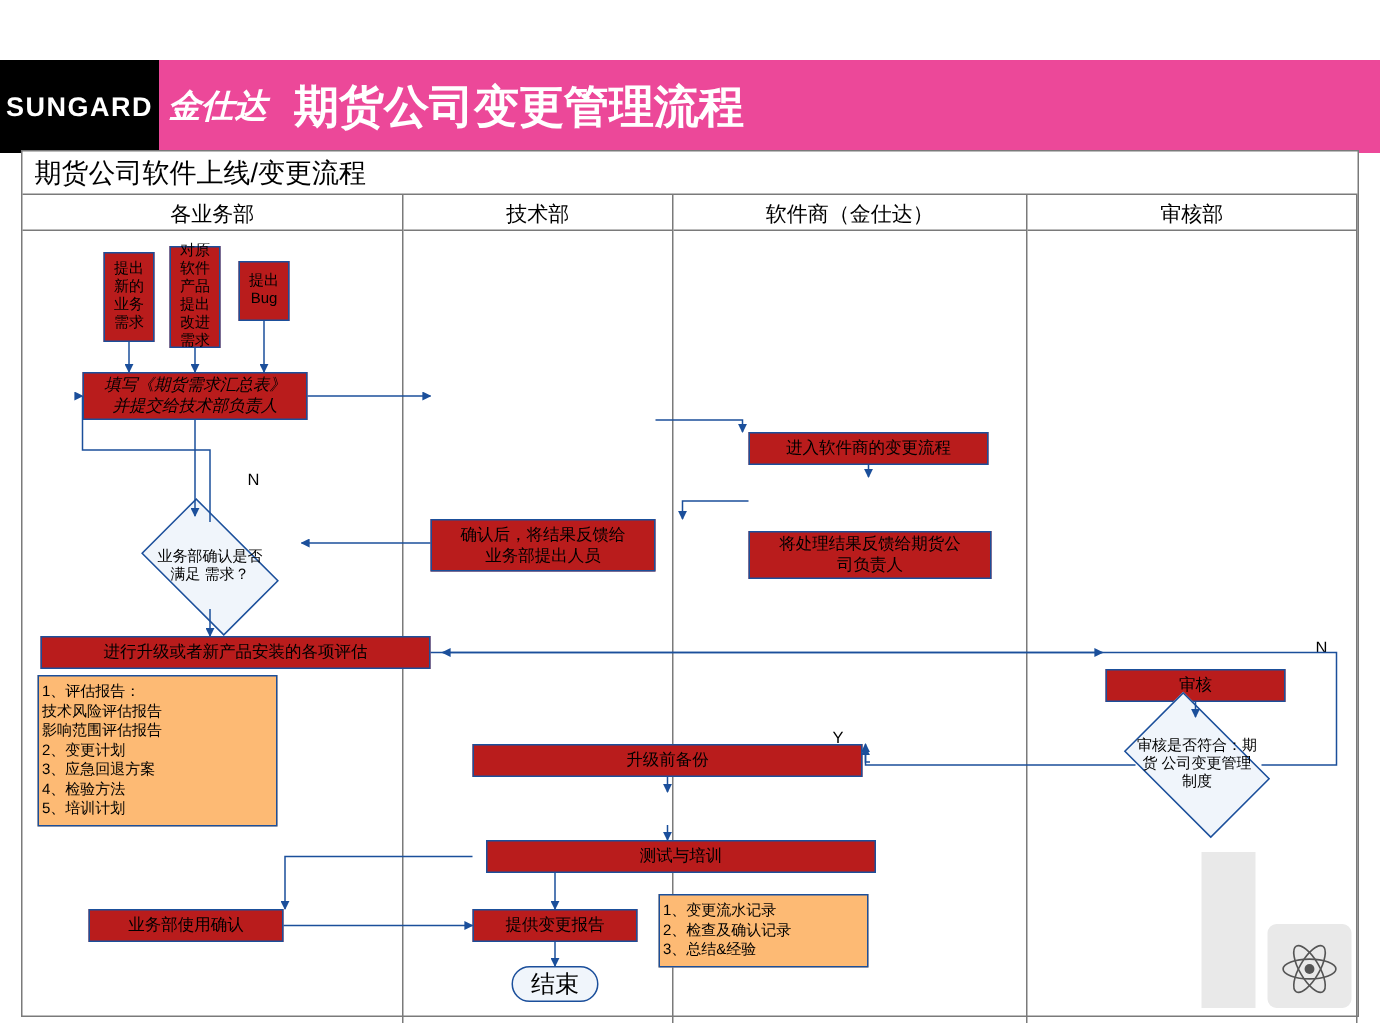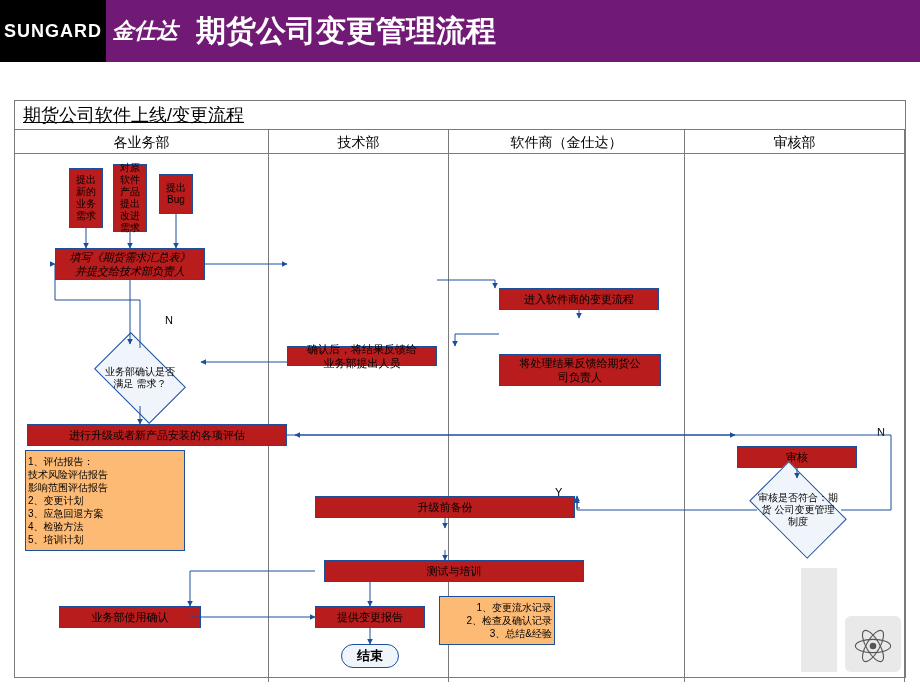--- a/index.html
+++ b/index.html
@@ -10,21 +10,22 @@
     background: #ffffff;
     overflow: hidden;
     position: relative;
   }
 
   
   .header {
     display: flex;
     align-items: stretch;
     height: 62px;
-    background: #701a75;
+    background: #ec4899;
+    margin-top: 40px;
   }
   .logo-box {
     width: 106px;
     background: #000;
     color: #fff;
     font-weight: bold;
     font-size: 18px;
     letter-spacing: 1px;
     display: flex;
     align-items: center;
@@ -56,21 +57,20 @@
     width: 892px;
     height: 578px;
     border: 1px solid #7a7a7a;
     background: #fff;
   }
   .diagram-title {
     font-size: 18px;
     padding: 2px 8px;
     border-bottom: 1px solid #7a7a7a;
     text-align: left;
-    text-decoration: underline;
   }
 
   
   .lanes {
     display: flex;
     position: relative;
     height: 552px;      
   }
   .lane {
     border-right: 1px solid #7a7a7a;
@@ -134,25 +134,24 @@
     text-align: left;
     padding: 4px 2px;
     white-space: pre-line;
   }
 
   .terminator {
     position: absolute;
     background: #f0f5fb;
     border: 1px solid #1b4f9b;
     border-radius: 14px;
-    font-size: 13px;
+    font-size: 16px;
     display: flex;
     align-items: center;
     justify-content: center;
-    font-weight: bold;
   }
 
   .label {
     position: absolute;
     font-size: 11px;
     background: transparent;
   }
 
   
   .deco-1 {
@@ -240,29 +239,29 @@
     <div class="n" style="left:12px;top:294px;width:260px;height:22px;">进行升级或者新产品安装的各项评估</div>
 
     <div class="note" style="left:10px;top:320px;width:160px;">1、评估报告：
 技术风险评估报告
 影响范围评估报告
 2、变更计划
 3、应急回退方案
 4、检验方法
 5、培训计划</div>
 
-    <div class="n" style="left:44px;top:476px;width:142px;height:22px;">业务部使用确认</div>
-
-    <div class="n" style="left:272px;top:216px;width:150px;height:20px;">确认后，将结果反馈给
+    <div class="n" style="left:44px;top:476px;width:130px;height:22px;">业务部使用确认</div>
+
+    <div class="n" style="left:272px;top:216px;width:150px;height:35px;">确认后，将结果反馈给
 业务部提出人员</div>
     <div class="n" style="left:300px;top:366px;width:260px;height:22px;">升级前备份</div>
     <div class="n" style="left:309px;top:430px;width:260px;height:22px;">测试与培训</div>
     <div class="n" style="left:300px;top:476px;width:110px;height:22px;">提供变更报告</div>
 
-    <div class="note" style="left:424px;top:466px;width:116px;text-align:right;">1、变更流水记录
+    <div class="note" style="left:424px;top:466px;width:140px;">1、变更流水记录
 2、检查及确认记录
 3、总结&amp;经验</div>
 
     <div class="terminator" style="left:326px;top:514px;width:58px;height:24px;">结束</div>
 
     <div class="n" style="left:484px;top:158px;width:160px;height:22px;">进入软件商的变更流程</div>
     <div class="n" style="left:484px;top:188px;width:162px;height:32px;margin-top:36px;">将处理结果反馈给期货公
 司负责人</div>
 
     <div class="n" style="left:722px;top:316px;width:120px;height:22px;">审核</div>

